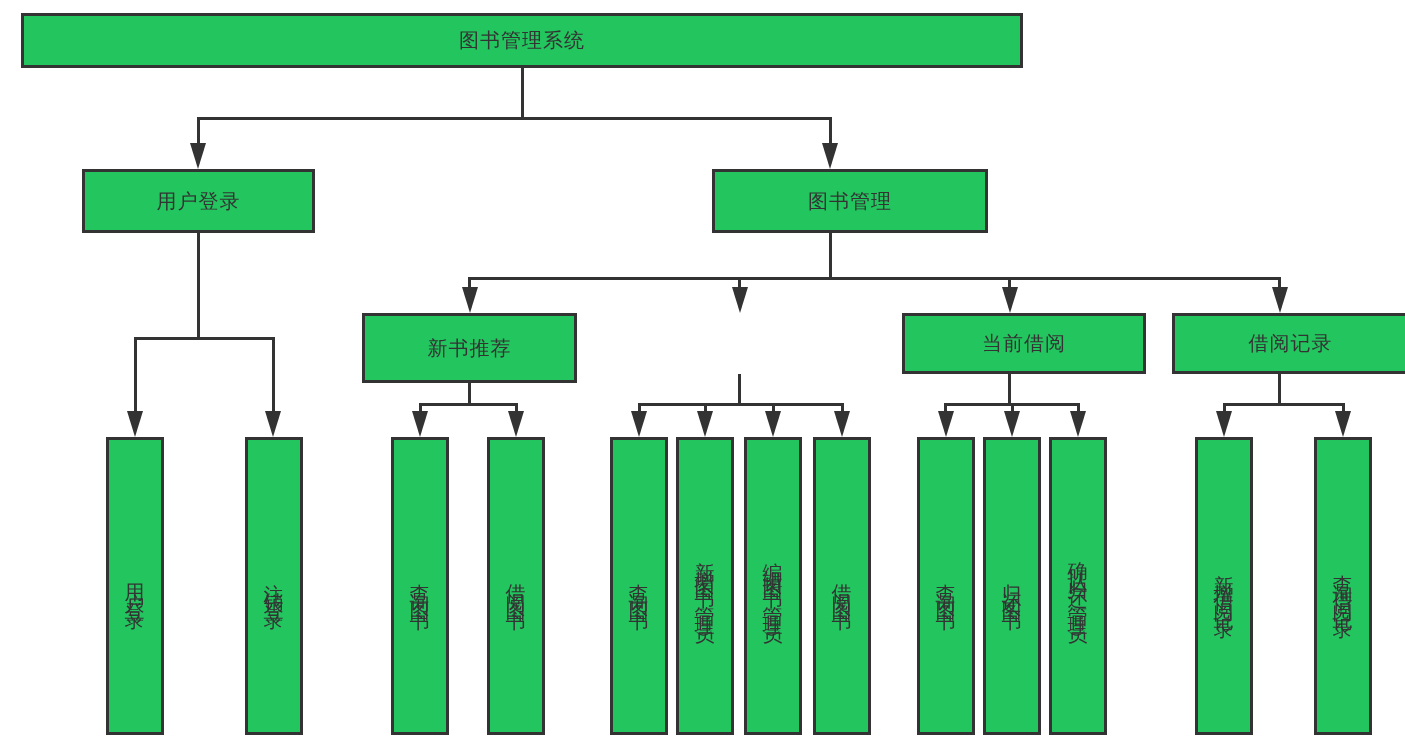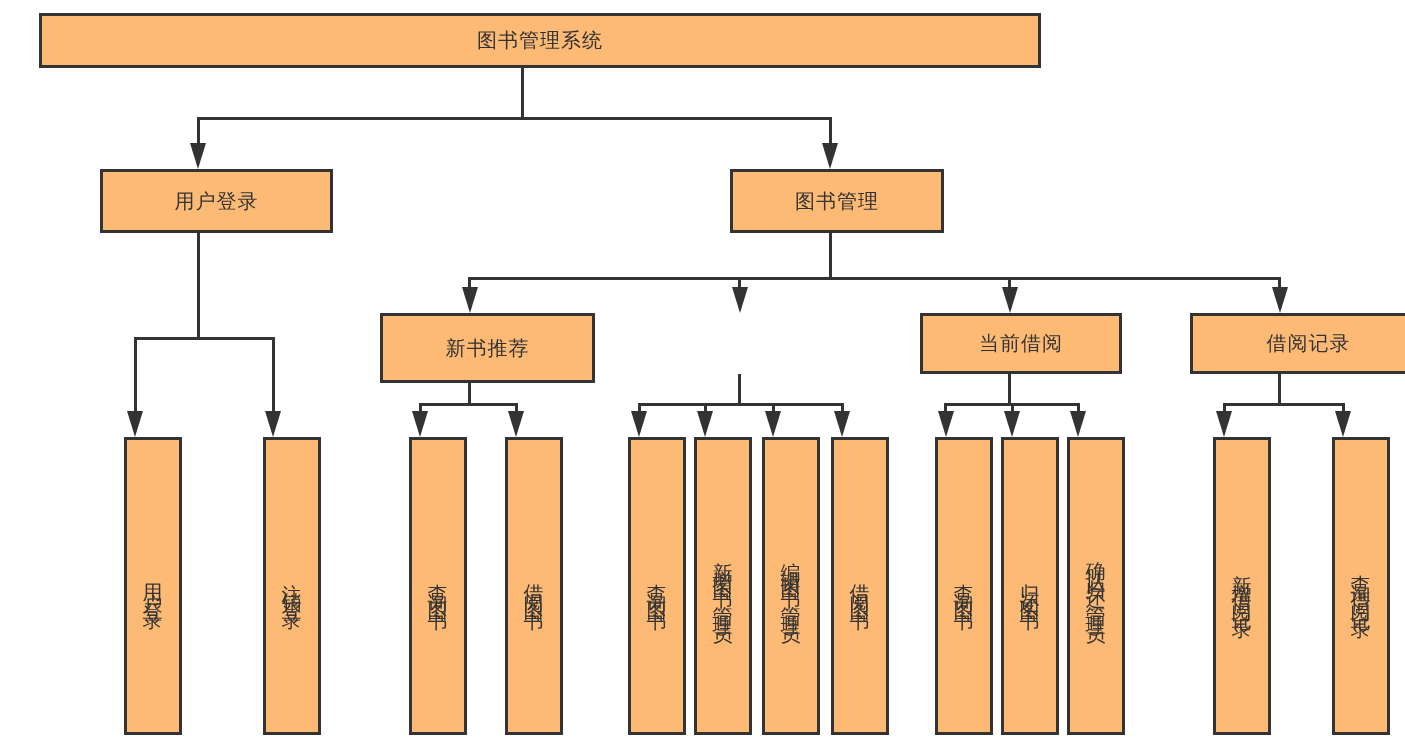--- a/index.html
+++ b/index.html
@@ -6,30 +6,29 @@
   .canvas{
     position:relative;
     width:1405px;height:747px;
     background:#ffffff;
     font-family:"Liberation Sans","DejaVu Sans",sans-serif;
     overflow:hidden;
   }
   .node{
     position:absolute;
     box-sizing:border-box;
-    background:#fdba74;
+    background:#22c55e;
     border:3px solid #333333;
     display:flex;
     align-items:center;
     justify-content:center;
     color:#333333;
     font-size:20px;
     letter-spacing:1px;
     z-index:2;
-    margin-left:18px;
   }
   .node .vlabel{
     writing-mode:vertical-rl;
     text-orientation:mixed;
     letter-spacing:9px;
     line-height:1;
   }
   .hline,.vline{
     position:absolute;
     background:#333333;
@@ -68,21 +67,21 @@
   <div class="vline" style="left:520.5px;top:68px;height:49px;"></div>
   <div class="hline" style="left:196.5px;top:117px;width:635px;"></div>
   <div class="vline" style="left:196.5px;top:117px;height:28px;"></div>
   <div class="arrow" style="left:190px;top:143px;"></div>
   <div class="vline" style="left:828.5px;top:117px;height:28px;"></div>
   <div class="arrow" style="left:822px;top:143px;"></div>
 
   <div class="node" style="left:82px;top:169px;width:233px;height:64px;">
     <span>用户登录</span>
   </div>
-  <div class="node" style="left:712px;top:169px;width:214px;height:64px;">
+  <div class="node" style="left:712px;top:169px;width:276px;height:64px;">
     <span>图书管理</span>
   </div>
 
   <div class="vline" style="left:196.5px;top:233px;height:104px;"></div>
   <div class="hline" style="left:133.5px;top:337px;width:141px;"></div>
   <div class="vline" style="left:133.5px;top:337px;height:76px;"></div>
   <div class="arrow" style="left:127px;top:411px;"></div>
   <div class="vline" style="left:271.5px;top:337px;height:76px;"></div>
   <div class="arrow" style="left:265px;top:411px;"></div>
 
@@ -93,21 +92,21 @@
   <div class="vline" style="left:738px;top:277px;height:12px;"></div>
   <div class="arrow" style="left:731.5px;top:287px;"></div>
   <div class="vline" style="left:1008px;top:277px;height:12px;"></div>
   <div class="arrow" style="left:1001.5px;top:287px;"></div>
   <div class="vline" style="left:1278px;top:277px;height:12px;"></div>
   <div class="arrow" style="left:1271.5px;top:287px;"></div>
 
   <div class="node" style="left:362px;top:313px;width:215px;height:70px;">
     <span>新书推荐</span>
   </div>
-  <div class="node" style="left:902px;top:313px;width:202px;height:61px;">
+  <div class="node" style="left:902px;top:313px;width:244px;height:61px;">
     <span>当前借阅</span>
   </div>
   <div class="node" style="left:1172px;top:313px;width:237px;height:61px;">
     <span>借阅记录</span>
   </div>
 
   <div class="vline" style="left:468px;top:374px;height:29px;"></div>
   <div class="hline" style="left:418.5px;top:403px;width:99px;"></div>
   <div class="vline" style="left:418.5px;top:403px;height:10px;"></div>
   <div class="arrow" style="left:412px;top:411px;"></div>

